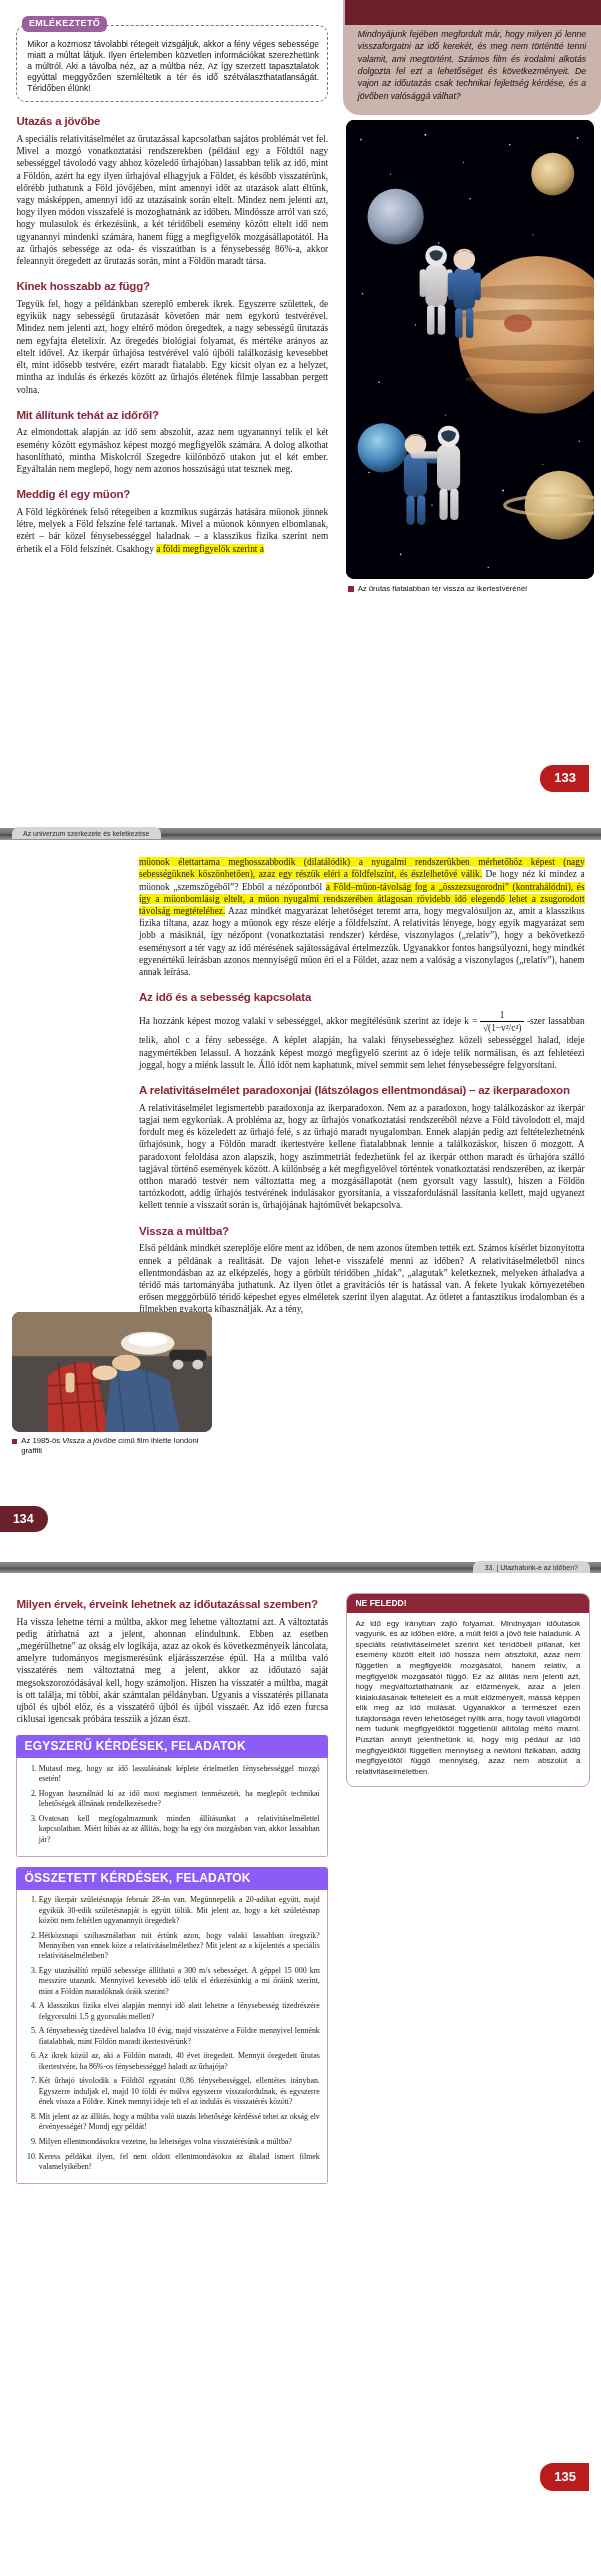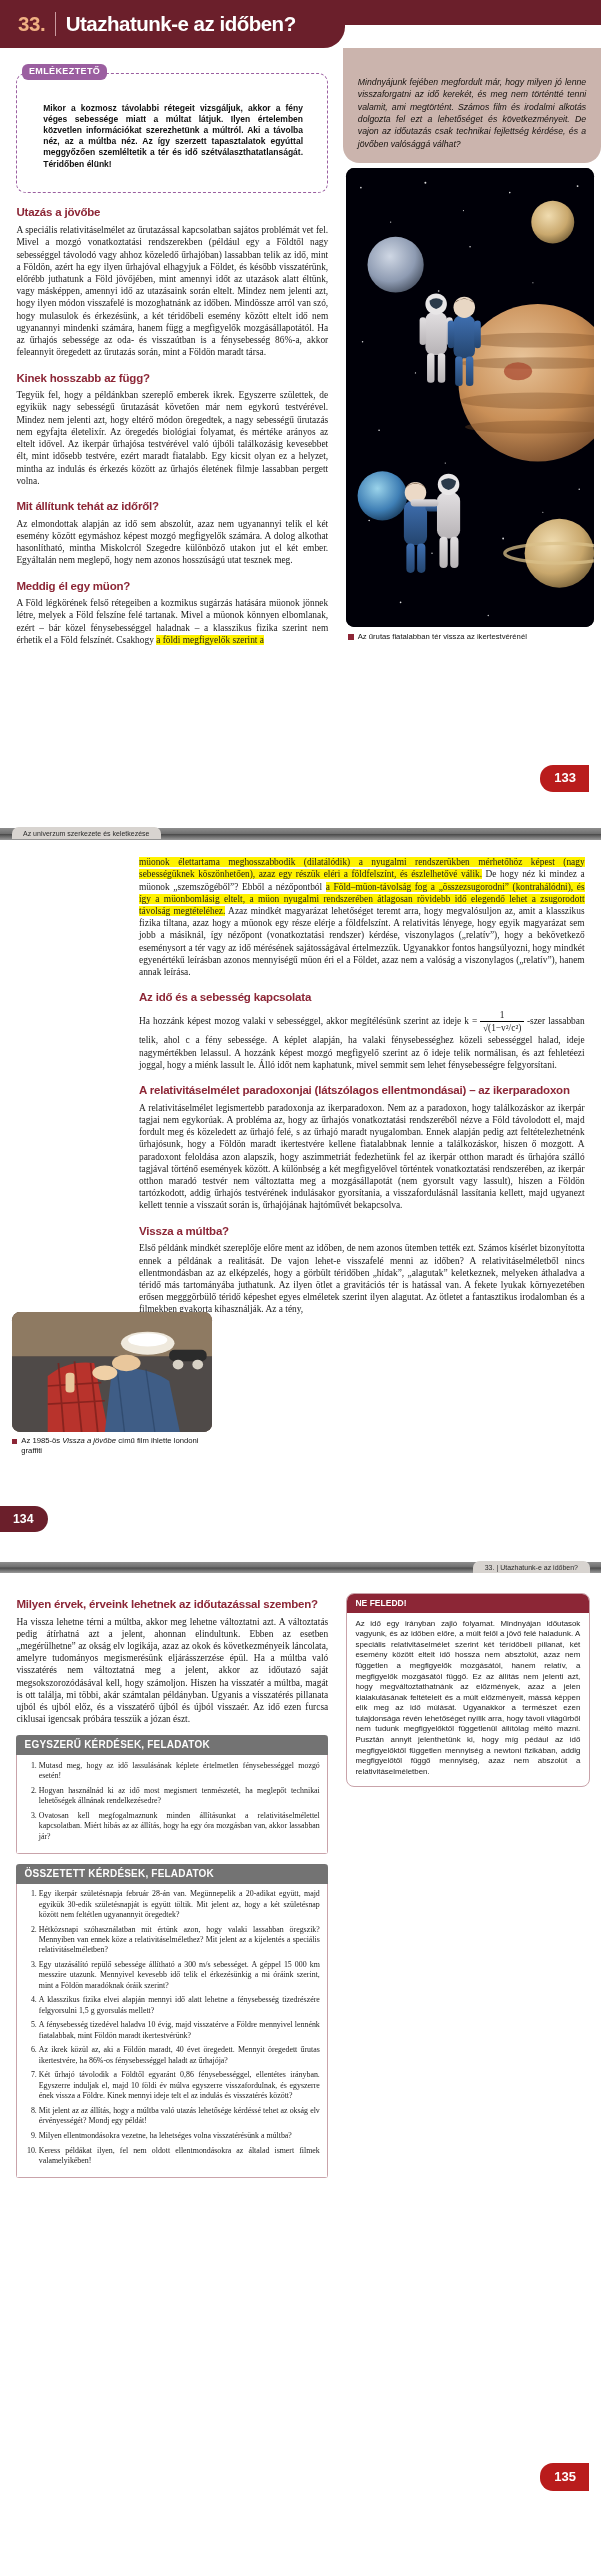--- a/index.html
+++ b/index.html
@@ -70,22 +70,21 @@
     letter-spacing: 0.4px;
     padding: 2.5px 6.6px 3.3px 6.6px;
     border-radius: 6px;
   }
   .reminder-text {
     font-family: "Liberation Sans", sans-serif;
     font-size: 8.5px;
     line-height: 1.32;
     text-align: justify;
     color:#111;
-    margin:16px;
-    font-weight:bold;
+    margin:0;
   }
 
   
   h3.sec {
     font-family: "Liberation Sans", sans-serif;
     font-weight: bold;
     font-size: 11.5px;
     color: #8c2636;
     margin: 13px 0 5.7px 0;
     letter-spacing: -0.2px;
@@ -201,25 +200,25 @@
   }
 
   
   .spread3 { padding: 11.5px 0 0 0; position:relative; }
   .s3-cols { display:flex; align-items:flex-start; }
   .s3-left { width: 343px; padding: 0 14.8px 0 16.4px; }
   .s3-right { width: 258px; padding: 0 11.5px 0 3.3px; }
 
   .qbox { margin-top: 9.8px; border-radius: 3.3px; overflow: hidden; }
   .qbox-head {
-    background:#737373;
+    background:#8b5cf6;
     color:#fff;
     font-family:"Liberation Sans", sans-serif;
     font-weight:bold;
-    font-size:10px;
+    font-size:12px;
     letter-spacing:0.2px;
     padding: 4.1px 8.2px 4.9px 8.2px;
   }
   .qbox-body {
     border:0.8px solid #c9a3aa;
     border-top:none;
     padding: 5.7px 7.4px 6.6px 7.4px;
   }
   ol.qlist {
     margin:0; padding-left: 14px;
@@ -250,25 +249,20 @@
     font-size: 7.9px;
     line-height: 1.34;
     text-align: justify;
   }
 </style>
 </head>
 <body>
 
 <div class="page" style="height:820px;">
   <div class="topbar-strip"></div>
-  <div class="chapter-bar">
-    <span class="chapter-num">33.</span>
-    <span class="chapter-sep"></span>
-    <span class="chapter-title">Utazhatunk-e az időben?</span>
-  </div>
 
   <div class="cols">
 
     <div class="col-main">
 
       <div class="reminder-wrap">
         <div class="reminder-box">
           <span class="reminder-tag">EMLÉKEZTETŐ</span>
           <p class="reminder-text">Mikor a kozmosz távolabbi rétegeit vizsgáljuk, akkor a fény véges sebessége miatt a múltat látjuk. Ilyen értelemben közvetlen információkat szerezhetünk a múltról. Aki a távolba néz, az a múltba néz. Az így szerzett tapasztalatok egyúttal meggyőzően szemléltetik a tér és idő szétválaszthatatlanságát. Téridőben élünk!</p>
         </div>

